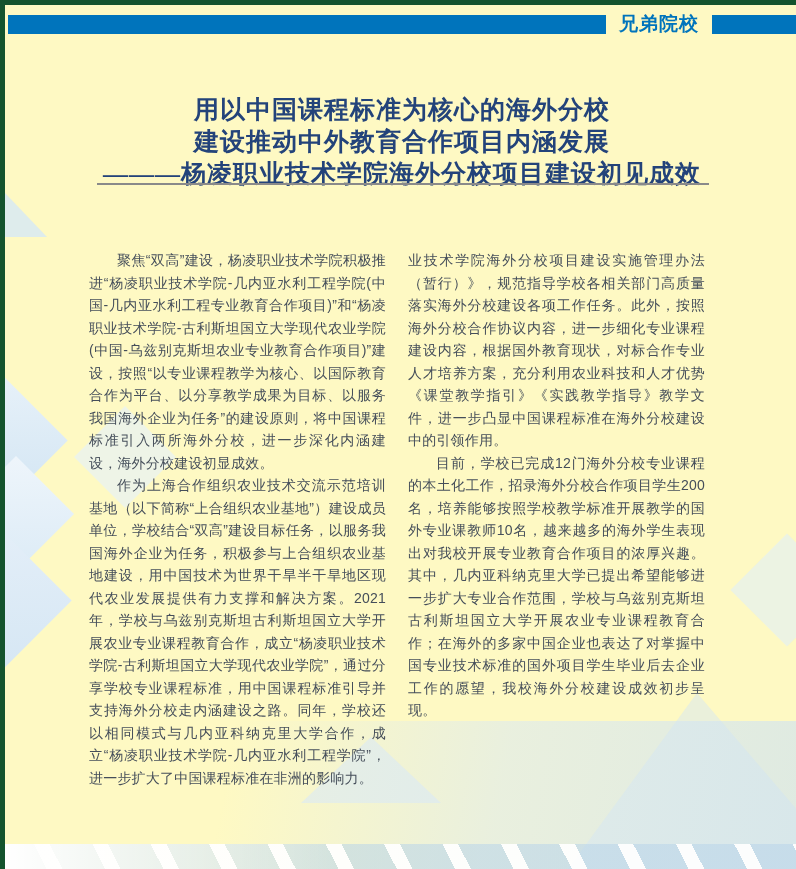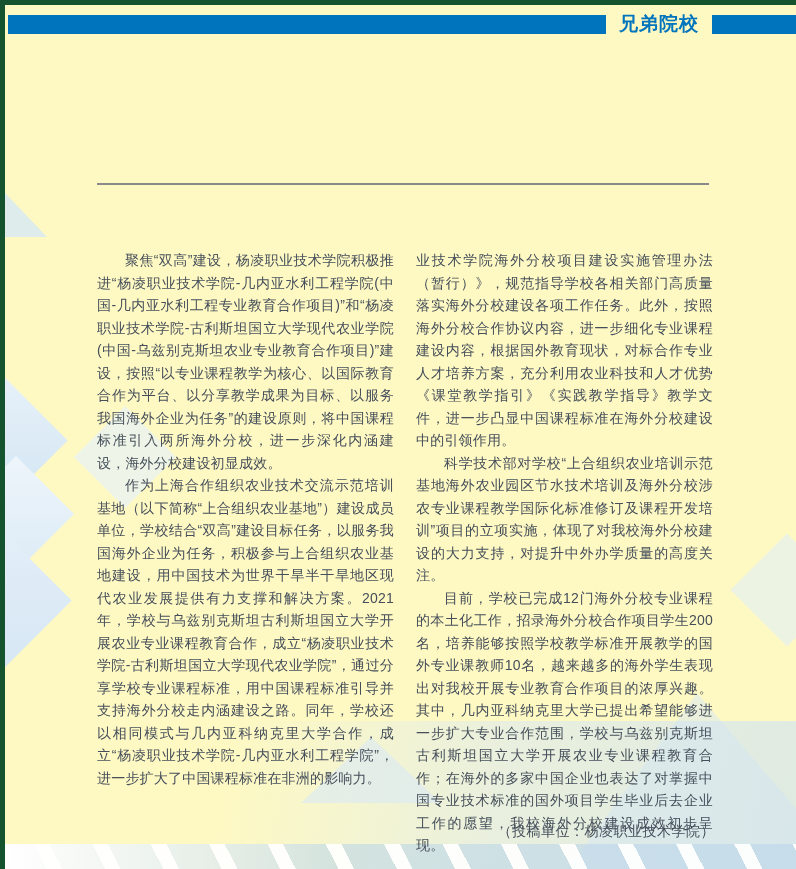--- a/index.html
+++ b/index.html
@@ -37,21 +37,21 @@
   .header .tag{
     margin:0 13px;font-size:19px;font-weight:bold;color:#0074bc;
     letter-spacing:1px;line-height:22px;white-space:nowrap;}
   
   .title{position:absolute;z-index:1;left:60px;right:60px;top:72px;
     text-align:center;font-family:"Liberation Serif","DejaVu Serif",serif;
     font-weight:bold;color:#23437a;font-size:25px;line-height:32px;letter-spacing:1px;}
   .title .tline{display:block;}
   .rule{position:absolute;z-index:1;left:92px;top:178px;width:612px;height:2px;background:#8a8a8a;}
   
-  .columns{position:absolute;z-index:1;left:92px;top:244px;width:616px;
+  .columns{position:absolute;z-index:1;left:84px;top:244px;width:616px;
     display:flex;gap:22px;}
   .col{flex:1;min-width:0;}
   .col p{
     margin:0;font-size:14px;line-height:22.5px;letter-spacing:.2px;
     color:#454e5a;text-align:justify;text-justify:inter-ideograph;}
   .col p.indent{text-indent:2em;}
   .attribution{
     position:absolute;z-index:1;right:84px;top:818px;
     font-size:14px;color:#454e5a;letter-spacing:.5px;}
 </style>
@@ -70,29 +70,32 @@
   <div class="decor diamond d-right-mid"></div>
   <div class="decor bottom-wash"></div>
   <div class="decor bottom-stripes"></div>
 
   <div class="header">
     <div class="bar left"></div>
     <div class="tag">兄弟院校</div>
     <div class="bar right"></div>
   </div>
 
+  <h1 class="title">
+    <span class="tline">用以中国课程标准为核心的海外分校</span>
+    <span class="tline">建设推动中外教育合作项目内涵发展</span>
+    <span class="tline">———杨凌职业技术学院海外分校项目建设初见成效</span>
+  </h1>
   <div class="rule"></div>
 
   <div class="columns">
     <div class="col">
       <p class="indent">聚焦“双高”建设，杨凌职业技术学院积极推进“杨凌职业技术学院-几内亚水利工程学院(中国-几内亚水利工程专业教育合作项目)”和“杨凌职业技术学院-古利斯坦国立大学现代农业学院(中国-乌兹别克斯坦农业专业教育合作项目)”建设，按照“以专业课程教学为核心、以国际教育合作为平台、以分享教学成果为目标、以服务我国海外企业为任务”的建设原则，将中国课程标准引入两所海外分校，进一步深化内涵建设，海外分校建设初显成效。</p>
       <p class="indent">作为上海合作组织农业技术交流示范培训基地（以下简称“上合组织农业基地”）建设成员单位，学校结合“双高”建设目标任务，以服务我国海外企业为任务，积极参与上合组织农业基地建设，用中国技术为世界干旱半干旱地区现代农业发展提供有力支撑和解决方案。2021年，学校与乌兹别克斯坦古利斯坦国立大学开展农业专业课程教育合作，成立“杨凌职业技术学院-古利斯坦国立大学现代农业学院”，通过分享学校专业课程标准，用中国课程标准引导并支持海外分校走内涵建设之路。同年，学校还以相同模式与几内亚科纳克里大学合作，成立“杨凌职业技术学院-几内亚水利工程学院”，进一步扩大了中国课程标准在非洲的影响力。</p>
     </div>
     <div class="col">
       <p>业技术学院海外分校项目建设实施管理办法（暂行）》，规范指导学校各相关部门高质量落实海外分校建设各项工作任务。此外，按照海外分校合作协议内容，进一步细化专业课程建设内容，根据国外教育现状，对标合作专业人才培养方案，充分利用农业科技和人才优势《课堂教学指引》《实践教学指导》教学文件，进一步凸显中国课程标准在海外分校建设中的引领作用。</p>
-      <p class="indent">科学技术部对学校“上合组织农业培训示范基地海外农业园区节水技术培训及海外分校涉农专业课程教学国际化标准修订及课程开发培训”项目的立项实施，体现了对我校海外分校建设的大力支持，对提升中外办学质量的高度关注。</p>
       <p class="indent">目前，学校已完成12门海外分校专业课程的本土化工作，招录海外分校合作项目学生200名，培养能够按照学校教学标准开展教学的国外专业课教师10名，越来越多的海外学生表现出对我校开展专业教育合作项目的浓厚兴趣。其中，几内亚科纳克里大学已提出希望能够进一步扩大专业合作范围，学校与乌兹别克斯坦古利斯坦国立大学开展农业专业课程教育合作；在海外的多家中国企业也表达了对掌握中国专业技术标准的国外项目学生毕业后去企业工作的愿望，我校海外分校建设成效初步呈现。</p>
     </div>
   </div>
 
-  <div class="attribution">（投稿单位：杨凌职业技术学院）</div>
 
 </div>
 
 </body></html>

